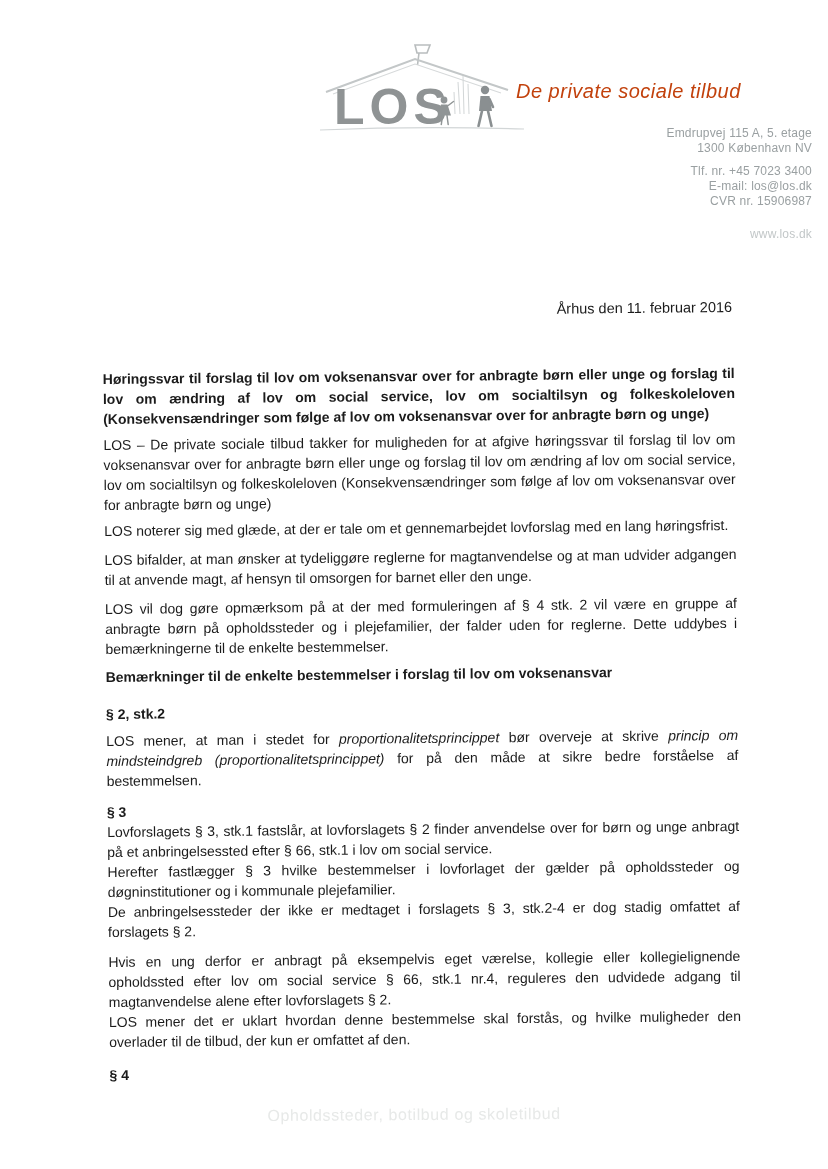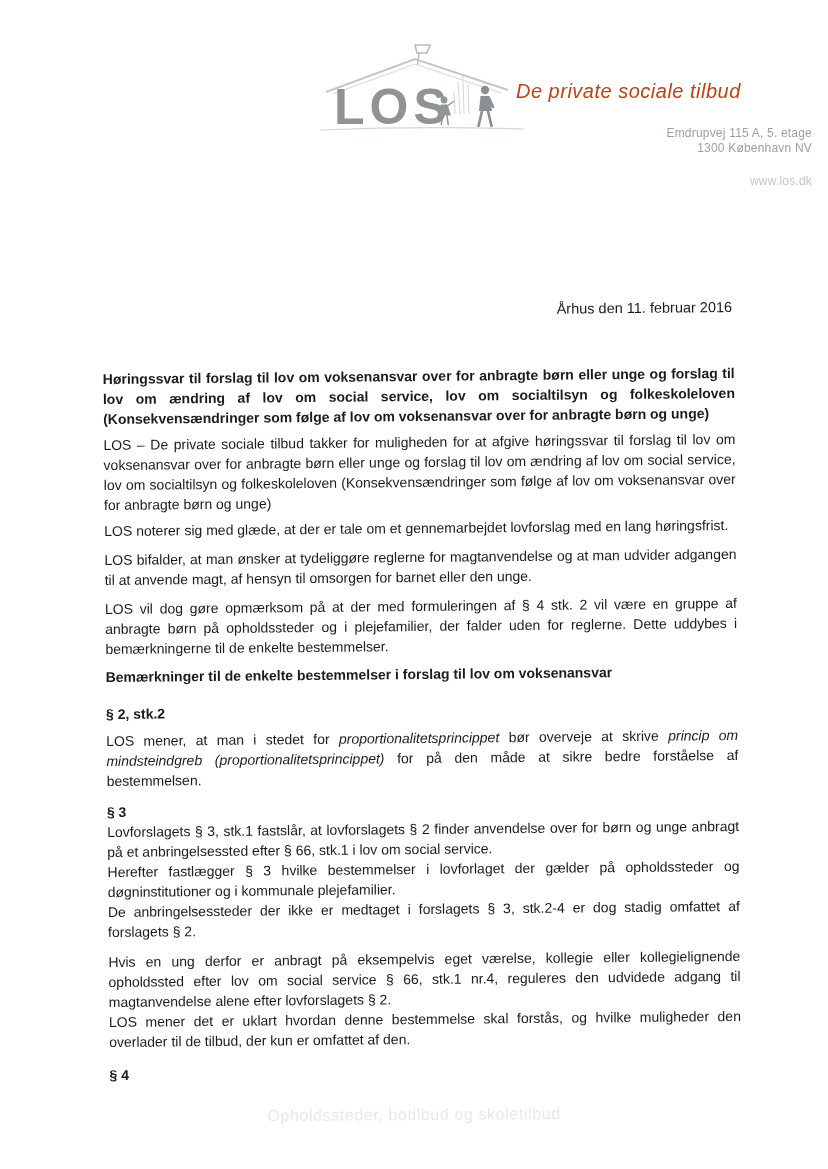--- a/index.html
+++ b/index.html
@@ -132,20 +132,25 @@
       </svg>
     </div>
 
     <div class="tagline">De private sociale tilbud</div>
 
     <div class="address-block">
       <div class="group">
         <div>Emdrupvej 115 A, 5. etage</div>
         <div>1300 København NV</div>
       </div>
+      <div class="group group2">
+        <div>Tlf. nr. +45 7023 3400</div>
+        <div>E-mail: los@los.dk</div>
+        <div>CVR nr. 15906987</div>
+      </div>
       <div class="website">www.los.dk</div>
     </div>
   </header>
 
   <main class="letter-body">
     <div class="date-line">Århus den 11. februar 2016</div>
 
     <p class="subject">Høringssvar til forslag til lov om voksenansvar over for anbragte børn eller unge og forslag til lov om ændring af lov om social service, lov om socialtilsyn og folkeskoleloven (Konsekvensændringer som følge af lov om voksenansvar over for anbragte børn og unge)</p>
 
     <p class="par p1">LOS – De private sociale tilbud takker for muligheden for at afgive høringssvar til forslag til lov om voksenansvar over for anbragte børn eller unge og forslag til lov om ændring af lov om social service, lov om socialtilsyn og folkeskoleloven (Konsekvensændringer som følge af lov om voksenansvar over for anbragte børn og unge)</p>

